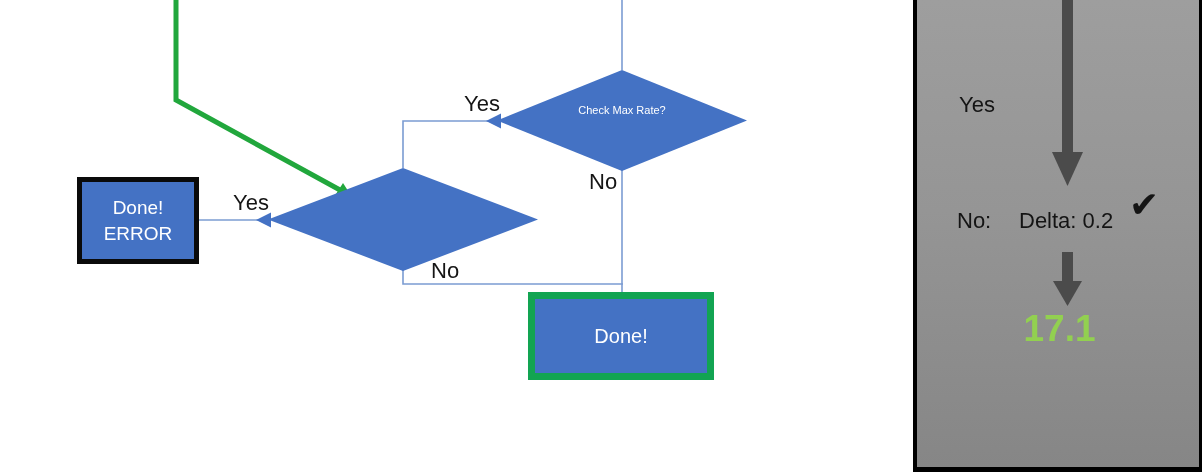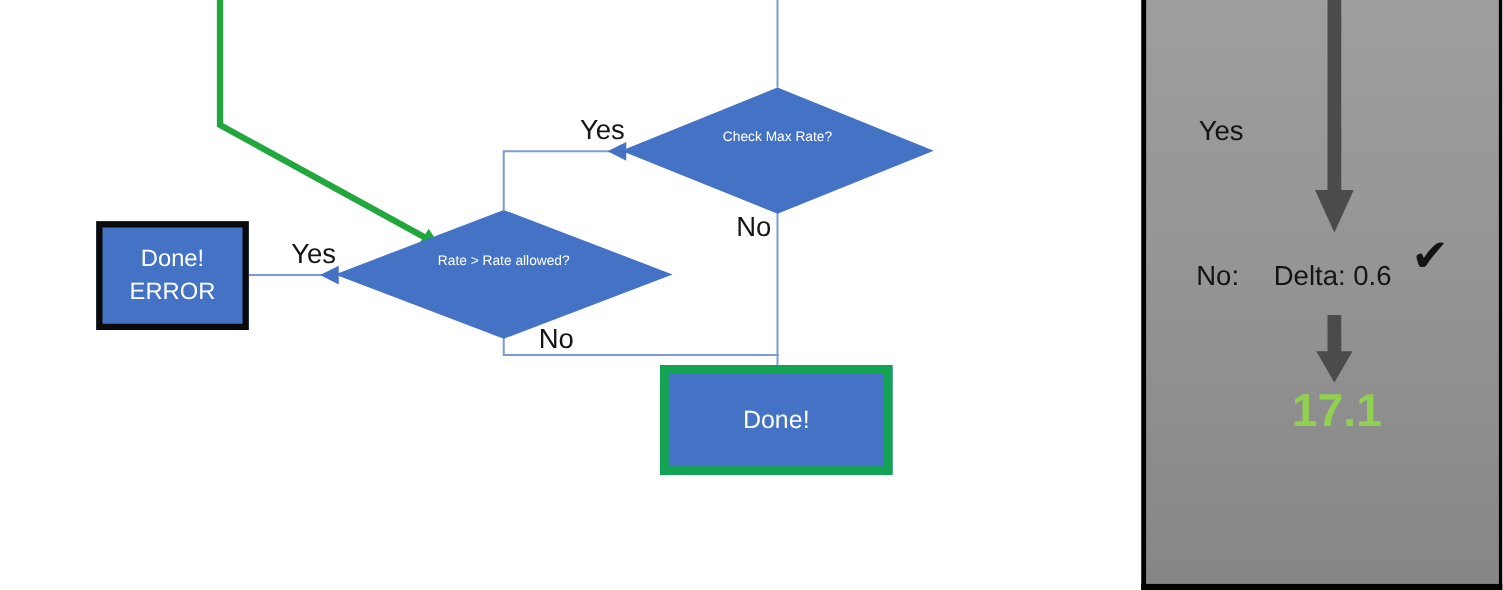--- a/index.html
+++ b/index.html
@@ -66,21 +66,21 @@
     color: #141414;
     font-size: 22px;
     line-height: 26px;
   }
   #panel-yes { left: 42px; top: 92px; }
   #panel-no { left: 40px; top: 208px; }
   #panel-delta { left: 102px; top: 208px; }
   #panel-check { left: 212px; top: 192px; font-size: 36px; }
   #panel-result {
     position: absolute;
-    left: 95px; top: 308px; width: 115px;
+    left: 85px; top: 308px; width: 115px;
     text-align: center;
     color: #92D050;
     font-size: 37px;
     font-weight: bold;
   }
 </style>
 </head>
 <body>
 
 <div id="canvas">
@@ -97,21 +97,20 @@
     <polygon points="256,220 271,212.5 271,227.5" fill="#4472C4"></polygon>
 
     <path d="M176 0 V100 L340 190" stroke="#21A73C" stroke-width="5" fill="none"></path>
     <polygon points="352,197 335,195.5 343,183" fill="#21A73C"></polygon>
 
     <polygon points="622,70 747,120.5 622,171 497,120.5" fill="#4472C4"></polygon>
     <polygon points="403,168 538,219.5 403,271 268,219.5" fill="#4472C4"></polygon>
   </svg>
 
   <div class="overlay diamond-label" style="left:552px; top:100px; width:140px;">Check Max Rate?</div>
-  <div class="overlay diamond-label" style="left:333px; top:199px; width:140px;">Rate &gt; Rate allowed?</div>
 
   <div class="overlay edge-label" style="left:464px; top:92px;">Yes</div>
   <div class="overlay edge-label" style="left:589px; top:170px;">No</div>
   <div class="overlay edge-label" style="left:233px; top:191px;">Yes</div>
   <div class="overlay edge-label" style="left:431px; top:259px;">No</div>
 
   <div id="done-error-box">
     <span class="preline">Done!
 ERROR</span>
   </div>
@@ -121,18 +120,18 @@
 
   <div id="side-panel">
     <svg id="panel-svg" viewBox="0 0 282 467" xmlns="http://www.w3.org/2000/svg">
       <rect x="145" y="0" width="11" height="154" fill="#4B4B4B"></rect>
       <polygon points="135,152 166,152 150.5,186" fill="#4B4B4B"></polygon>
       <rect x="145" y="252" width="11" height="31" fill="#4B4B4B"></rect>
       <polygon points="136,281 165,281 150.5,306" fill="#4B4B4B"></polygon>
     </svg>
     <div id="panel-yes" class="panel-text">Yes</div>
     <div id="panel-no" class="panel-text">No:</div>
-    <div id="panel-delta" class="panel-text">Delta: 0.6</div>
+    <div id="panel-delta" class="panel-text">Delta: 0.2</div>
     <div id="panel-check" class="panel-text">✔</div>
     <div id="panel-result">17.1</div>
   </div>
 
 </div>
 
 </body></html>

